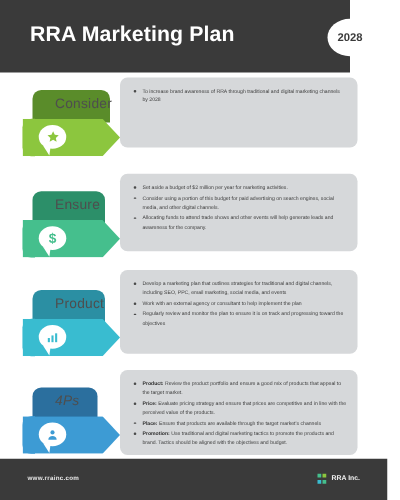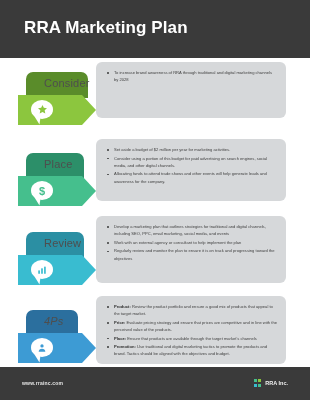--- a/index.html
+++ b/index.html
@@ -6,21 +6,21 @@
   html, body {
     width:310px; height:400px;
     background:#ffffff;
     font-family:"Liberation Sans", sans-serif;
     overflow:hidden;
   }
   .poster { position:relative; width:310px; height:400px; background:#ffffff; }
 
   
   .header {
-    position:absolute; left:0; top:0; width:310px; height:58px;
+    position:absolute; left:0; top:0; width:280px; height:58px;
     background:#3a3a3a;
   }
   .header-title {
     position:absolute; left:24px; top:18px;
     color:#ffffff; font-size:17px; font-weight:bold; letter-spacing:0.1px;
   }
   .year-bubble {
     position:absolute; left:262px; top:15px;
     width:36px; height:30px; background:#ffffff; border-radius:50%;
   }
@@ -106,20 +106,23 @@
   .logo-mark i { display:block; width:3px; height:3px; }
   .footer-name { color:#f0f0f0; font-size:5.5px; font-weight:bold; }
 </style>
 </head>
 <body>
 
 <div class="poster">
 
   <div class="header">
     <div class="header-title">RRA Marketing Plan</div>
+    <div class="year-bubble">
+      <div class="year-text">2028</div>
+    </div>
   </div>
 
   <div class="section" style="top:62px;">
     <div class="panel" style="top:0; width:190px; height:56px;">
       <div class="panel-inner">
         <ul class="bullets">
           <li><span>To increase brand awareness of RRA through traditional and digital marketing channels by 2028</span></li>
         </ul>
       </div>
     </div>
@@ -140,42 +143,42 @@
     <div class="panel" style="top:0; width:190px; height:62px;">
       <div class="panel-inner">
         <ul class="bullets">
           <li><span>Set aside a budget of $2 million per year for marketing activities.</span></li>
           <li><span>Consider using a portion of this budget for paid advertising on search engines, social media, and other digital channels.</span></li>
           <li><span>Allocating funds to attend trade shows and other events will help generate leads and awareness for the company.</span></li>
         </ul>
       </div>
     </div>
     <div class="tab" style="top:14px; width:58px; background:#2c8f69;"></div>
-    <div class="tab-label" style="top:19px;">Place</div>
+    <div class="tab-label" style="top:19px;">Ensure</div>
     <div class="arrow-cap" style="top:37px; background:#45bf8d;"></div>
     <div class="arrow" style="top:37px; width:78px; background:#45bf8d;"></div>
     <div class="icon-bubble" style="left:31px; top:42px;">
       <div class="icon-glyph">
         <span style="color:#45bf8d; font-size:11px; font-weight:bold; font-family:'Liberation Sans', sans-serif;">$</span>
       </div>
     </div>
   </div>
 
   <div class="section" style="top:216px;">
     <div class="panel" style="top:0; width:190px; height:67px;">
       <div class="panel-inner">
         <ul class="bullets">
           <li><span>Develop a marketing plan that outlines strategies for traditional and digital channels, including SEO, PPC, email marketing, social media, and events</span></li>
           <li><span>Work with an external agency or consultant to help implement the plan</span></li>
           <li><span>Regularly review and monitor the plan to ensure it is on track and progressing toward the objectives</span></li>
         </ul>
       </div>
     </div>
     <div class="tab" style="top:16px; width:58px; background:#2b8fa3;"></div>
-    <div class="tab-label" style="top:21px;">Review</div>
+    <div class="tab-label" style="top:21px;">Product</div>
     <div class="arrow-cap" style="top:39px; background:#39bcd0;"></div>
     <div class="arrow" style="top:39px; width:78px; background:#39bcd0;"></div>
     <div class="icon-bubble" style="left:31px; top:44px;">
       <div class="icon-glyph">
         <svg width="10" height="10" viewBox="0 0 24 24">
           <rect x="3" y="13" width="4" height="8" fill="#39bcd0"></rect>
           <rect x="10" y="8" width="4" height="13" fill="#39bcd0"></rect>
           <rect x="17" y="4" width="4" height="17" fill="#39bcd0"></rect>
         </svg>
       </div>

